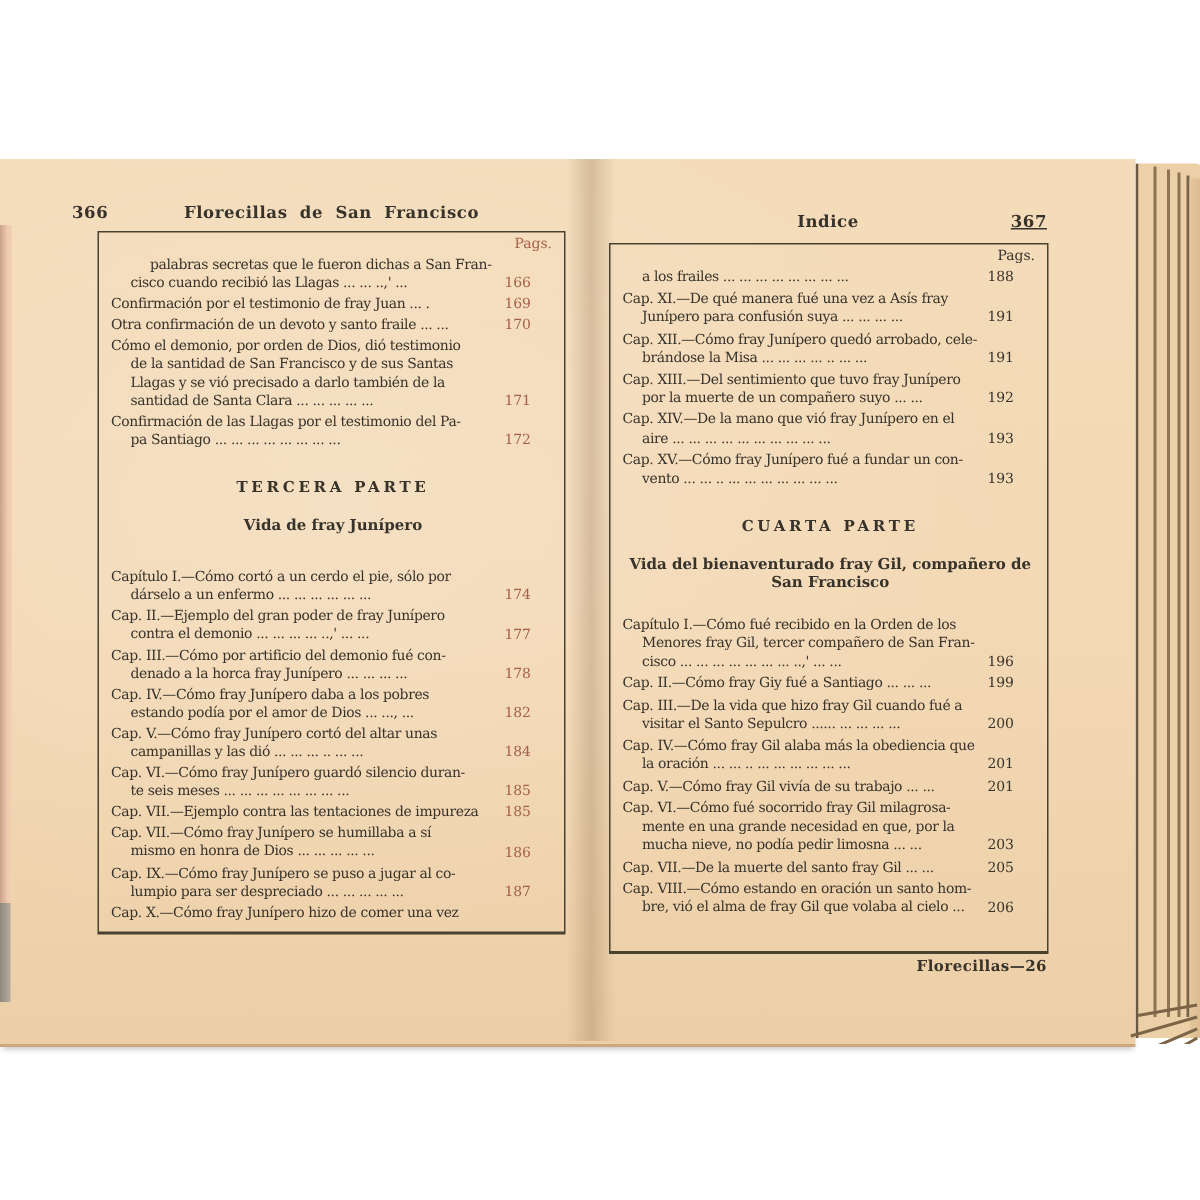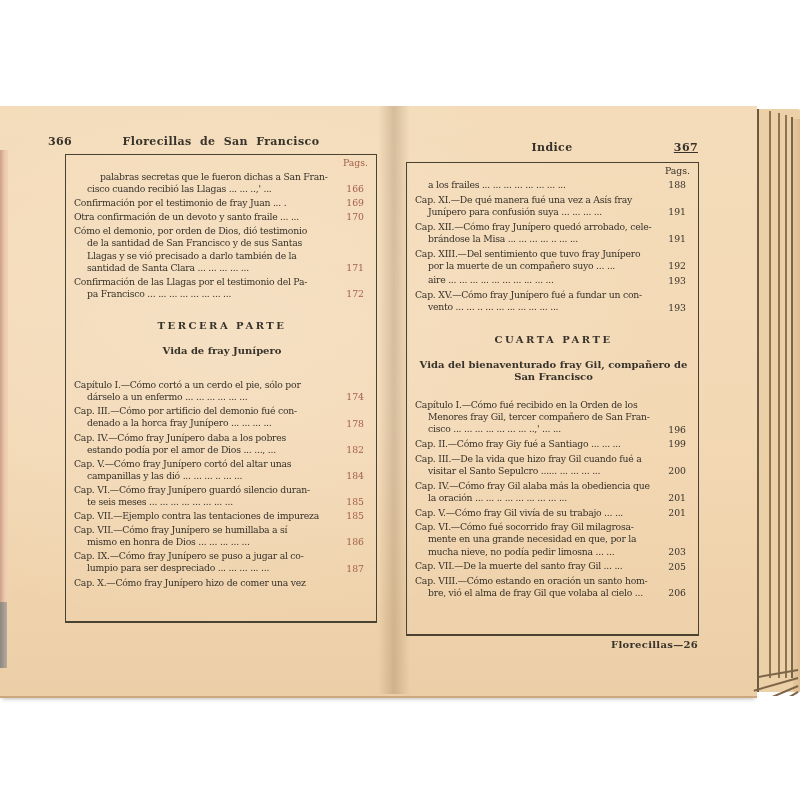--- a/index.html
+++ b/index.html
@@ -63,21 +63,21 @@
   .pags-row{text-align:right;font-size:9.3px;line-height:11px;margin-bottom:3px;padding-right:2px;}
   .box-left .pags-row{color:#a4604a;}
   .toc-entry{position:relative;padding-right:36px;}
   .box-left .toc-entry{margin-bottom:2px;}
   .box-right .toc-entry{margin-bottom:2.5px;}
   .line{white-space:nowrap;font-size:9.3px;letter-spacing:-.25px;}
   .box-left .line{line-height:12.1px;}
   .box-right .line{line-height:12.2px;}
   .i1{padding-left:13px;}
   .i2{padding-left:26px;}
-  .pgnum{position:absolute;right:6px;bottom:1px;font-size:9.3px;}
+  .pgnum{position:absolute;right:16px;bottom:1px;font-size:9.3px;}
   .box-left .pgnum{color:#a4604a;}
   .box-right .pgnum{color:#37322a;}
   .part-heading{text-align:center;font-weight:bold;font-size:10px;letter-spacing:2.5px;margin:20px 0 14px;}
   .box-right .part-heading{margin-top:20px;}
   .subtitle{text-align:center;font-weight:bold;font-size:10px;margin:0 0 22px;}
   .box-right .subtitle{margin-bottom:16px;}
   .box-left .subtitle div, .box-right .subtitle div{line-height:12.2px;}
 </style>
 </head>
 <body>
@@ -124,31 +124,36 @@
       </div>
       <div class="toc-entry">
         <div class="line">Cómo el demonio, por orden de Dios, dió testimonio</div>
         <div class="line i1">de la santidad de San Francisco y de sus Santas</div>
         <div class="line i1">Llagas y se vió precisado a darlo también de la</div>
         <div class="line i1">santidad de Santa Clara ... ... ... ... ...</div>
         <span class="pgnum">171</span>
       </div>
       <div class="toc-entry">
         <div class="line">Confirmación de las Llagas por el testimonio del Pa-</div>
-        <div class="line i1">pa Francisco ... ... ... ... ... ... ... ...</div>
+        <div class="line i1">pa Santiago ... ... ... ... ... ... ... ...</div>
         <span class="pgnum">172</span>
       </div>
       <div class="part-heading">TERCERA PARTE</div>
       <div class="subtitle">
         <div>Vida de fray Junípero</div>
       </div>
       <div class="toc-entry">
         <div class="line">Capítulo I.—Cómo cortó a un cerdo el pie, sólo por</div>
         <div class="line i1">dárselo a un enfermo ... ... ... ... ... ...</div>
         <span class="pgnum">174</span>
+      </div>
+      <div class="toc-entry">
+        <div class="line">Cap. II.—Ejemplo del gran poder de fray Junípero</div>
+        <div class="line i1">contra el demonio ... ... ... ... ..,' ... ...</div>
+        <span class="pgnum">177</span>
       </div>
       <div class="toc-entry">
         <div class="line">Cap. III.—Cómo por artificio del demonio fué con-</div>
         <div class="line i1">denado a la horca fray Junípero ... ... ... ...</div>
         <span class="pgnum">178</span>
       </div>
       <div class="toc-entry">
         <div class="line">Cap. IV.—Cómo fray Junípero daba a los pobres</div>
         <div class="line i1">estando podía por el amor de Dios ... ..., ...</div>
         <span class="pgnum">182</span>
@@ -199,20 +204,21 @@
         <div class="line">Cap. XII.—Cómo fray Junípero quedó arrobado, cele-</div>
         <div class="line i1">brándose la Misa ... ... ... ... .. ... ...</div>
         <span class="pgnum">191</span>
       </div>
       <div class="toc-entry">
         <div class="line">Cap. XIII.—Del sentimiento que tuvo fray Junípero</div>
         <div class="line i1">por la muerte de un compañero suyo ... ...</div>
         <span class="pgnum">192</span>
       </div>
       <div class="toc-entry">
+        <div class="line">Cap. XIV.—De la mano que vió fray Junípero en el</div>
         <div class="line i1">aire ... ... ... ... ... ... ... ... ... ...</div>
         <span class="pgnum">193</span>
       </div>
       <div class="toc-entry">
         <div class="line">Cap. XV.—Cómo fray Junípero fué a fundar un con-</div>
         <div class="line i1">vento ... ... .. ... ... ... ... ... ... ...</div>
         <span class="pgnum">193</span>
       </div>
       <div class="part-heading">CUARTA PARTE</div>
       <div class="subtitle">

